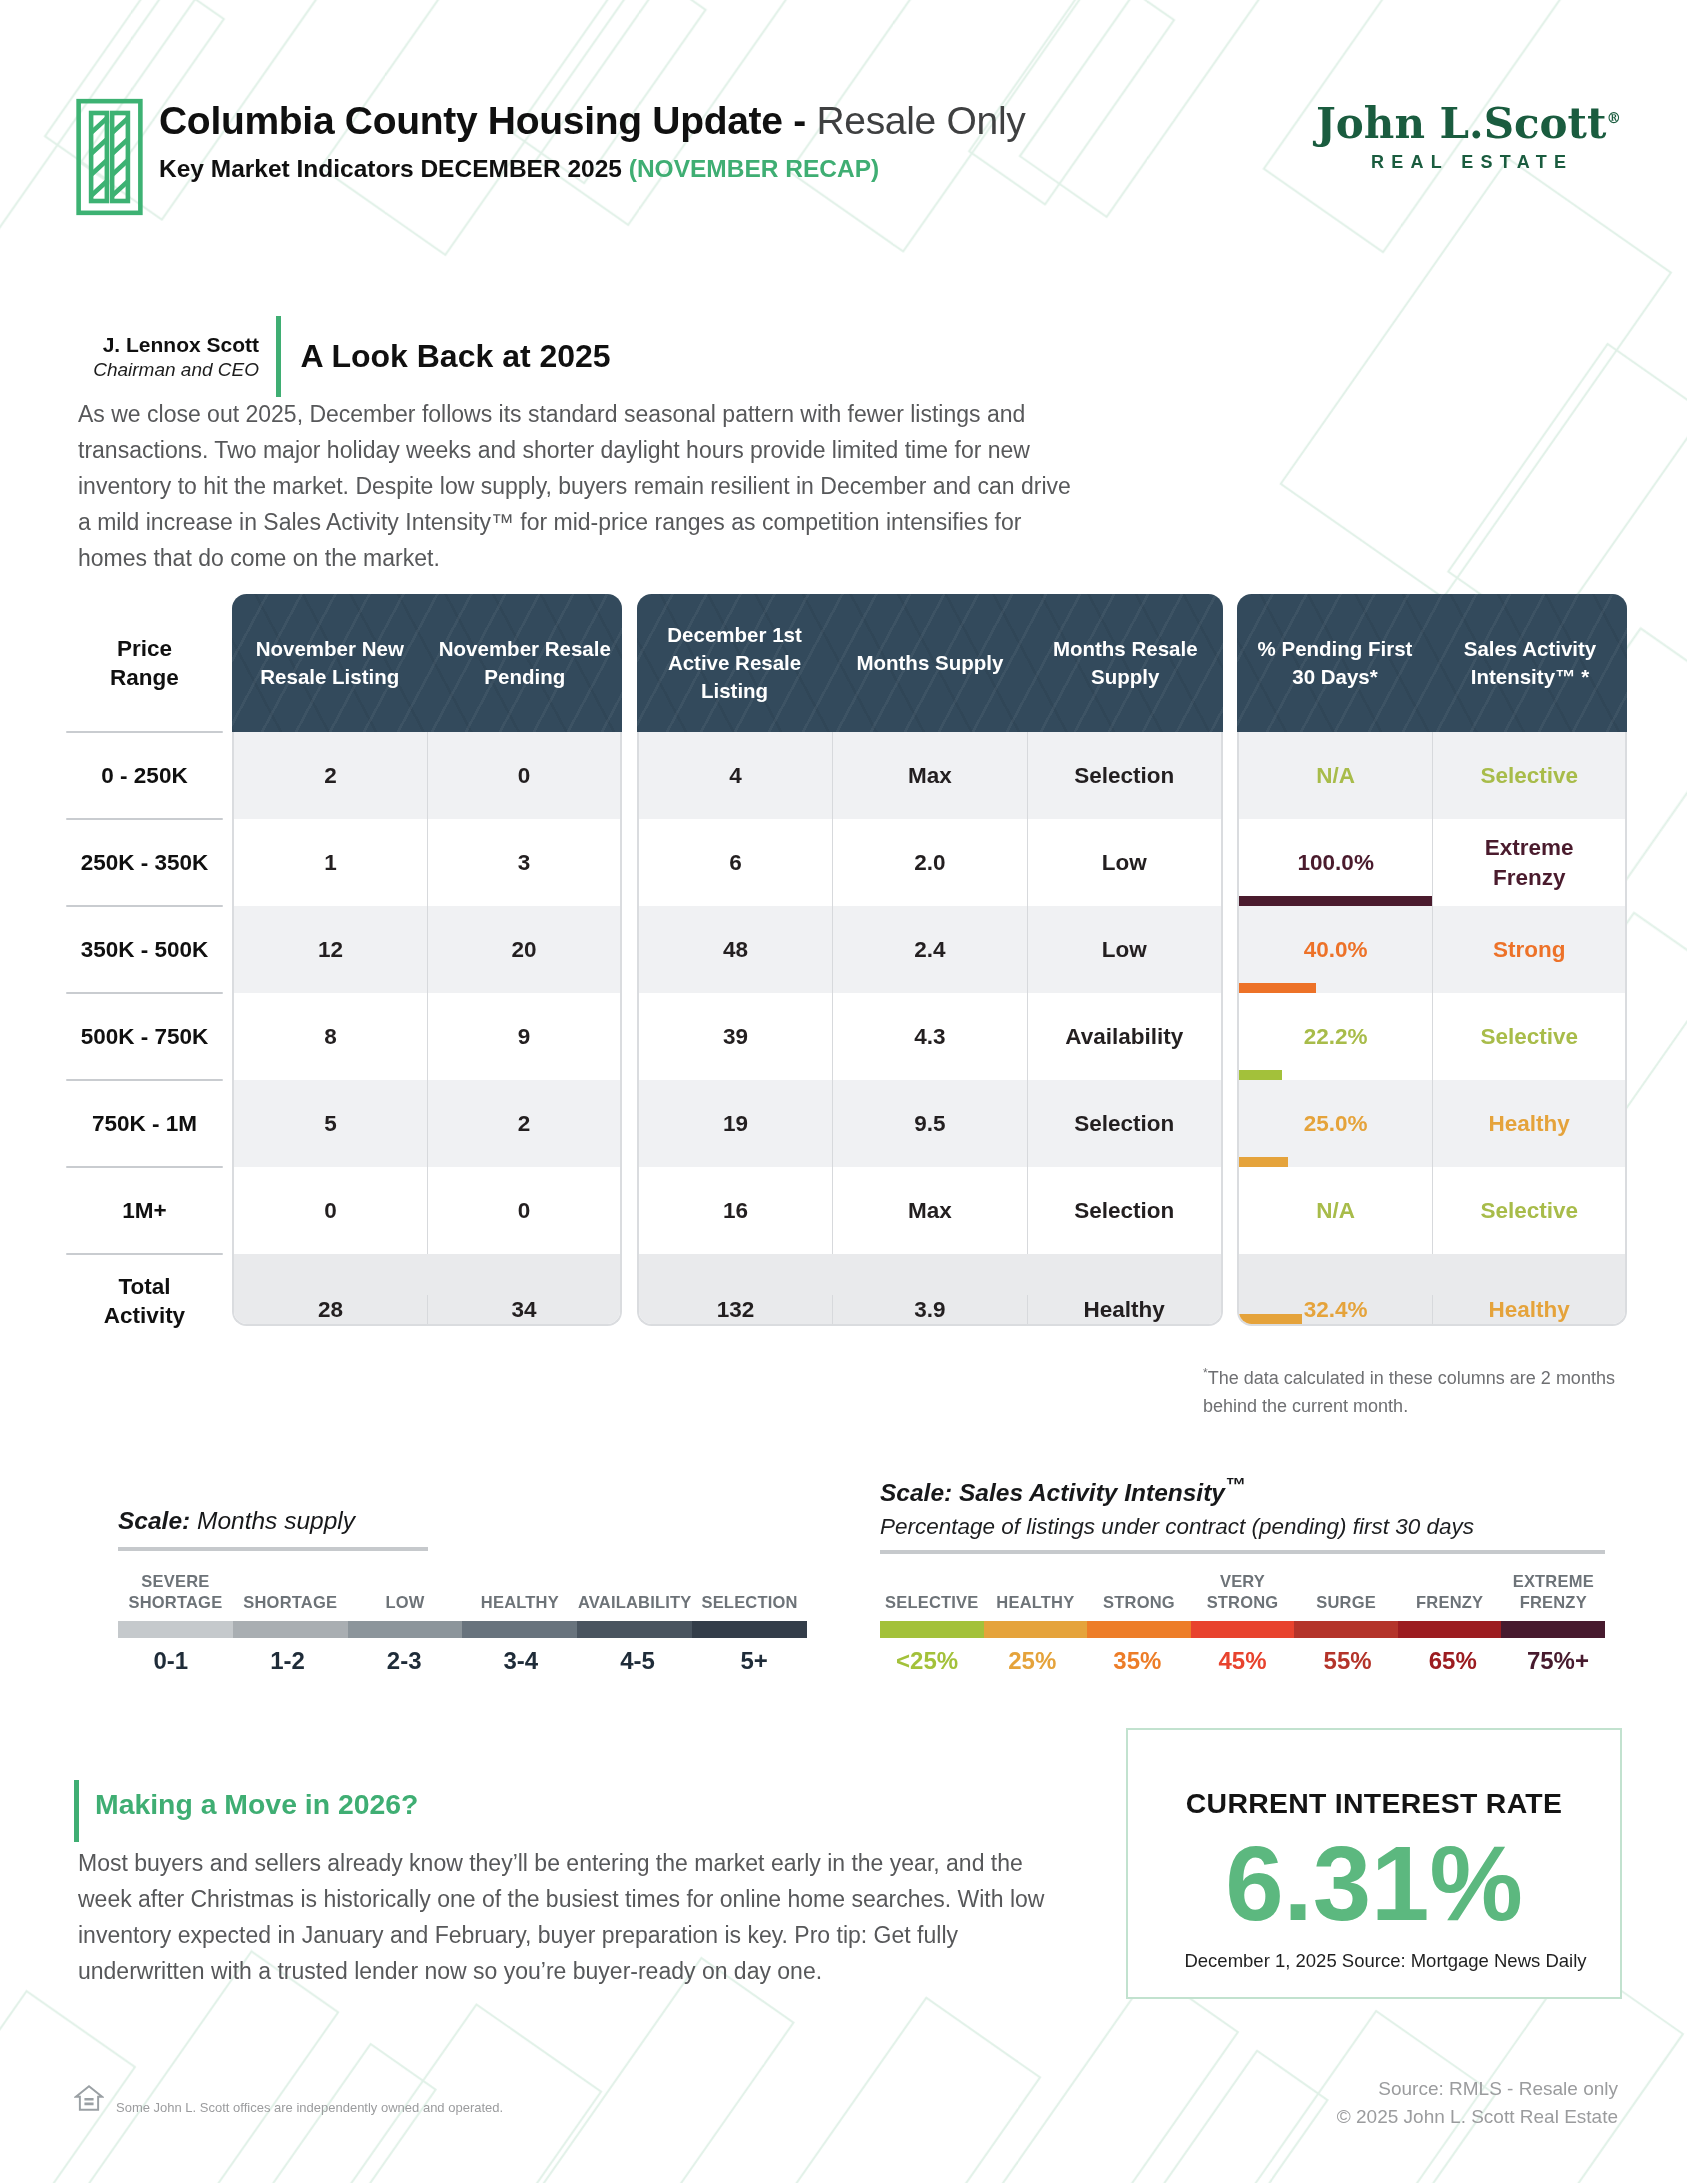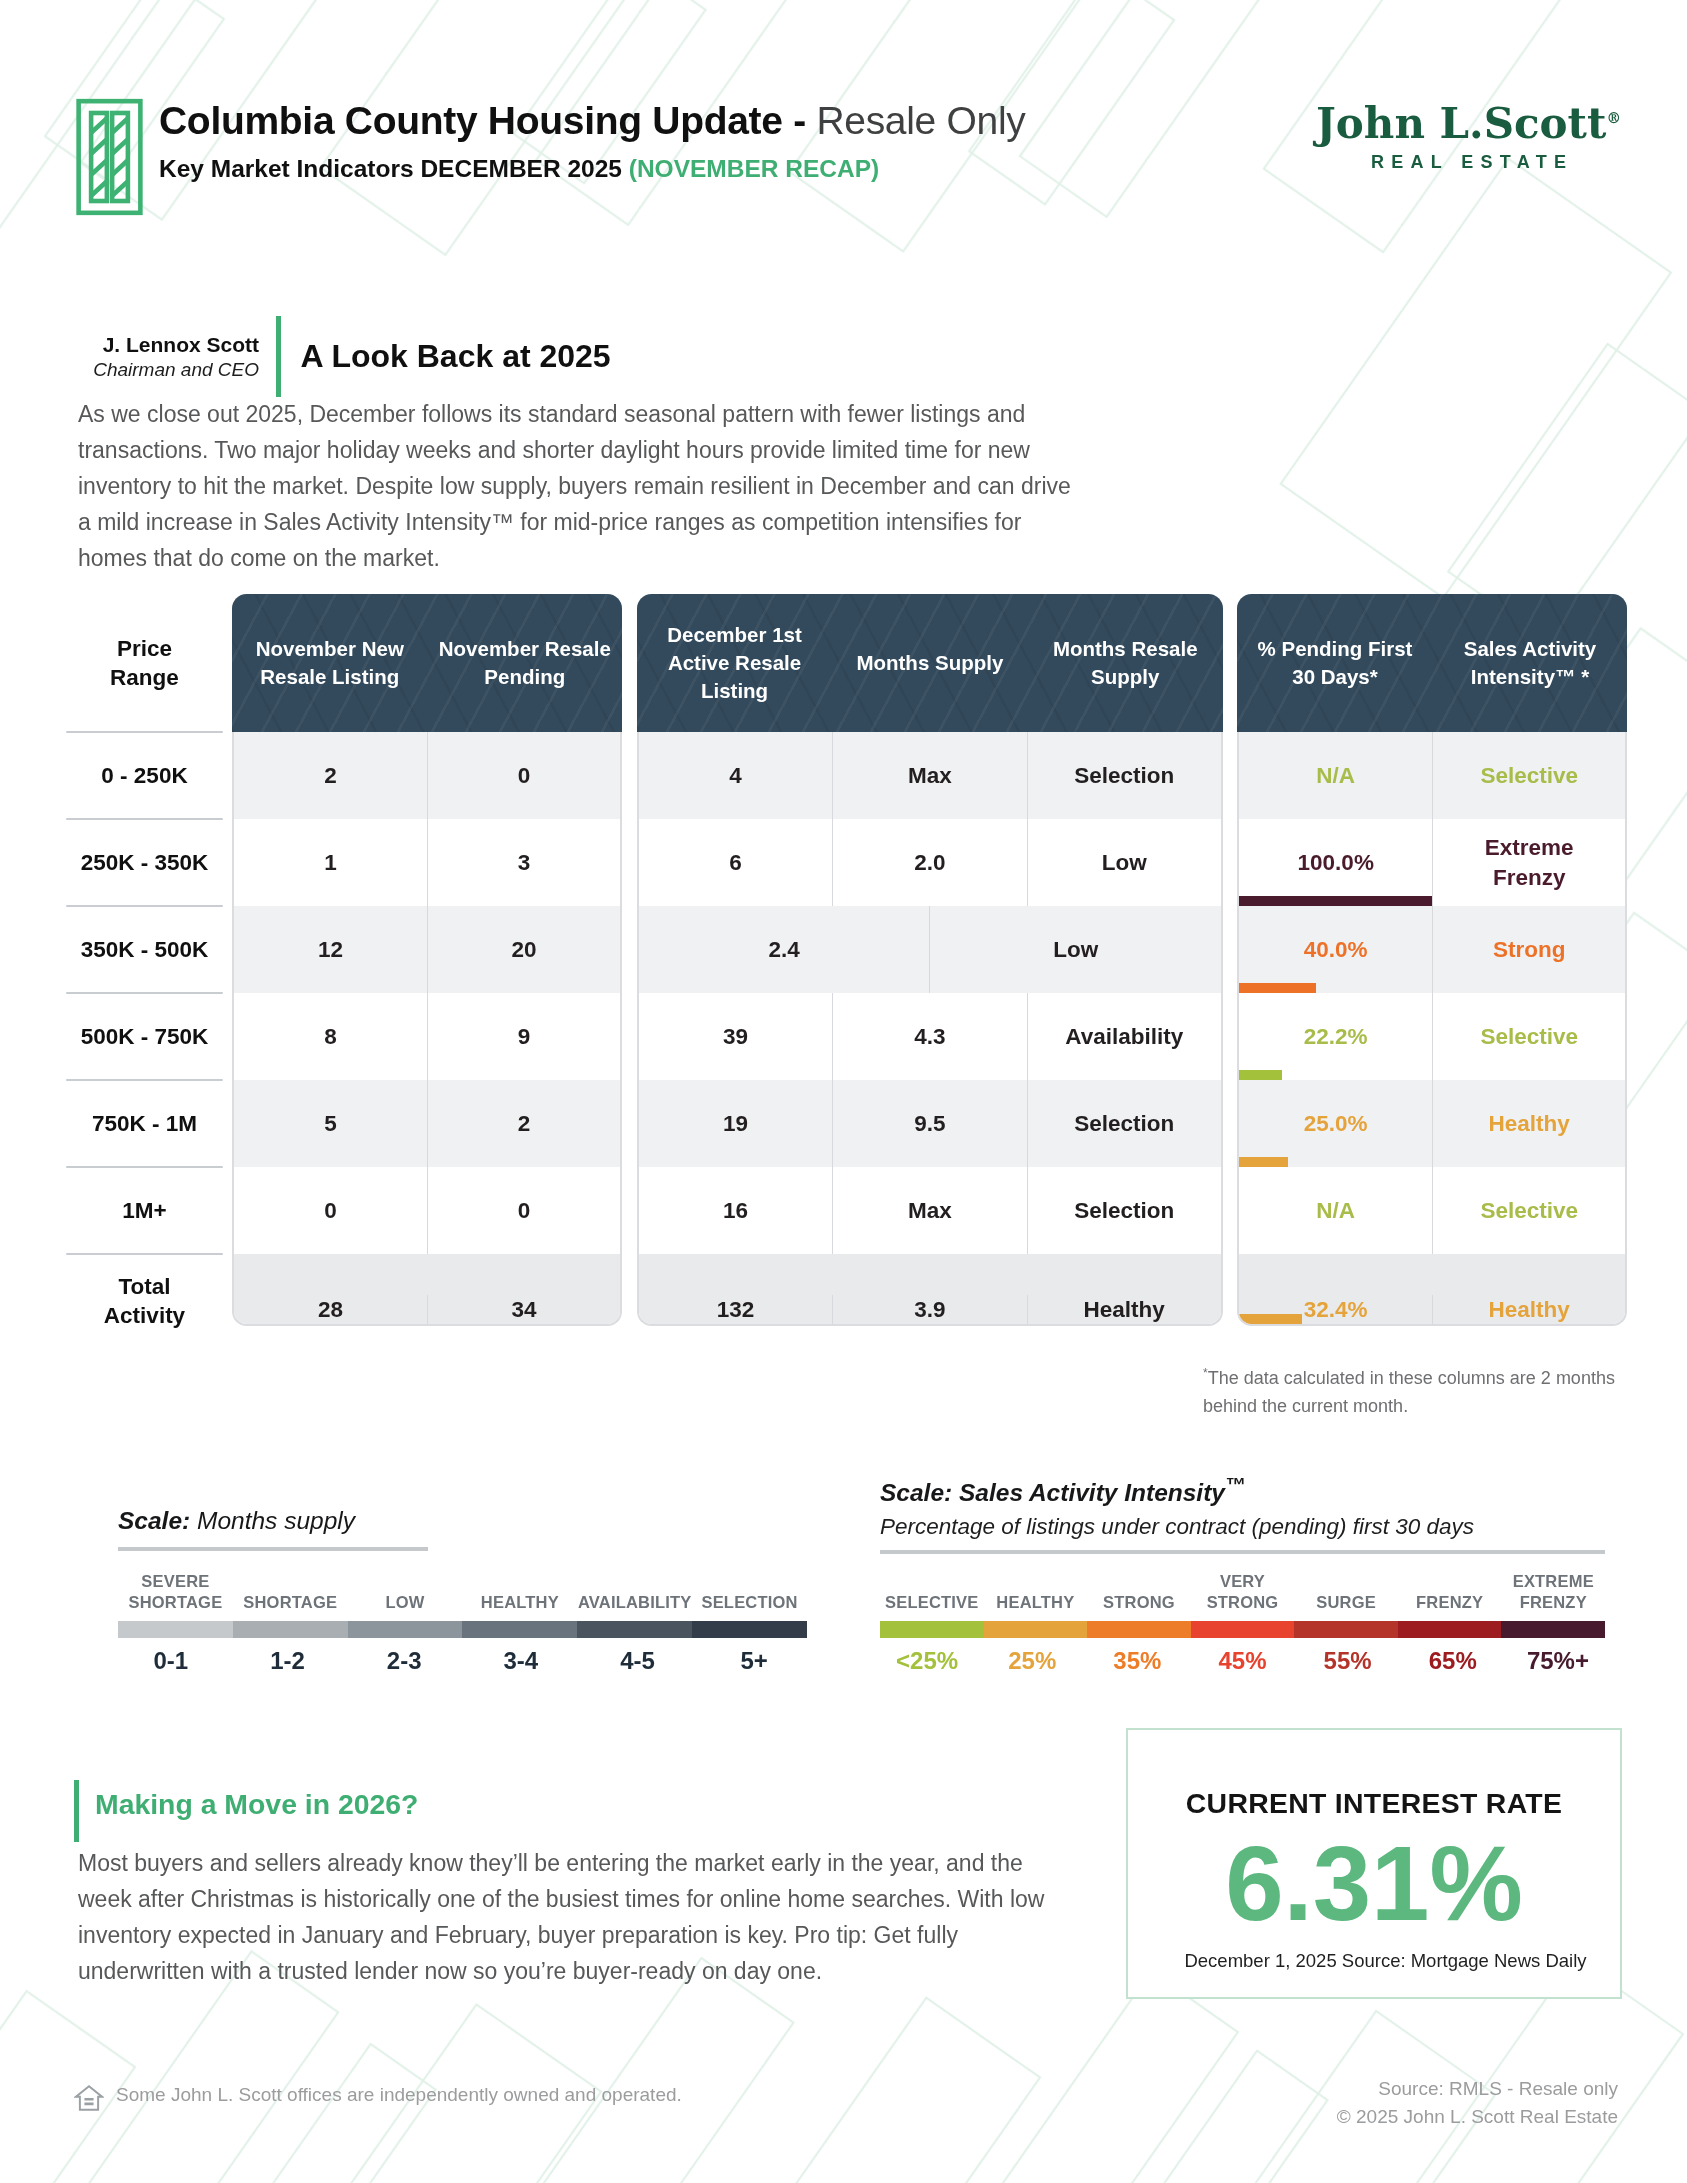--- a/index.html
+++ b/index.html
@@ -85,21 +85,21 @@
   #move-heading{left:95px;top:1788px;font-size:28.4px;font-weight:bold;color:#3FAE73;}
   #move-paragraph{left:78px;top:1846px;width:996px;font-size:23px;color:#57585A;line-height:1.56;}
 
   
   #rate-box{left:1126px;top:1728px;width:492px;height:267px;background:#fff;border:2px solid #C2E2CF;text-align:center;}
   .rate-title{margin-top:57px;font-size:28.4px;font-weight:bold;color:#141414;letter-spacing:0.3px;}
   .rate-value{font-size:105px;font-weight:bold;color:#5CB87F;line-height:1;margin-top:10.6px;}
   .rate-source{font-size:18.5px;color:#1f1f1f;margin-top:14.6px;padding-left:23px;}
 
   
-  #footer-left{left:74px;top:2084px;display:flex;align-items:flex-start;gap:12px;font-size:19px;color:#9B9C9E;}
+  #footer-left{left:74px;top:2084px;display:flex;align-items:flex-end;gap:12px;font-size:13px;color:#9B9C9E;}
   #footer-right{right:69px;top:2075px;text-align:right;font-size:19px;color:#9B9C9E;line-height:1.45;}
 </style>
 </head>
 <body>
 
 <svg id="bg-pattern" width="1687" height="2183" viewBox="0 0 2550 3300">
   <g fill="none" stroke="#DBEEE3" stroke-width="3" opacity="0.85">
     <rect width="200" height="460" transform="translate(80,-120) rotate(35)"></rect>
     <rect width="150" height="520" transform="translate(420,-180) rotate(35)"></rect>
     <rect width="230" height="480" transform="translate(760,-140) rotate(35)"></rect>
@@ -219,20 +219,21 @@
           <div class="cell">4</div>
           <div class="cell">Max</div>
           <div class="cell">Selection</div>
         </div>
         <div class="trow shade-b">
           <div class="cell">6</div>
           <div class="cell">2.0</div>
           <div class="cell">Low</div>
         </div>
         <div class="trow shade-a">
+          <div class="cell">48</div>
           <div class="cell">2.4</div>
           <div class="cell">Low</div>
         </div>
         <div class="trow shade-b">
           <div class="cell">39</div>
           <div class="cell">4.3</div>
           <div class="cell">Availability</div>
         </div>
         <div class="trow shade-a">
           <div class="cell">19</div>

